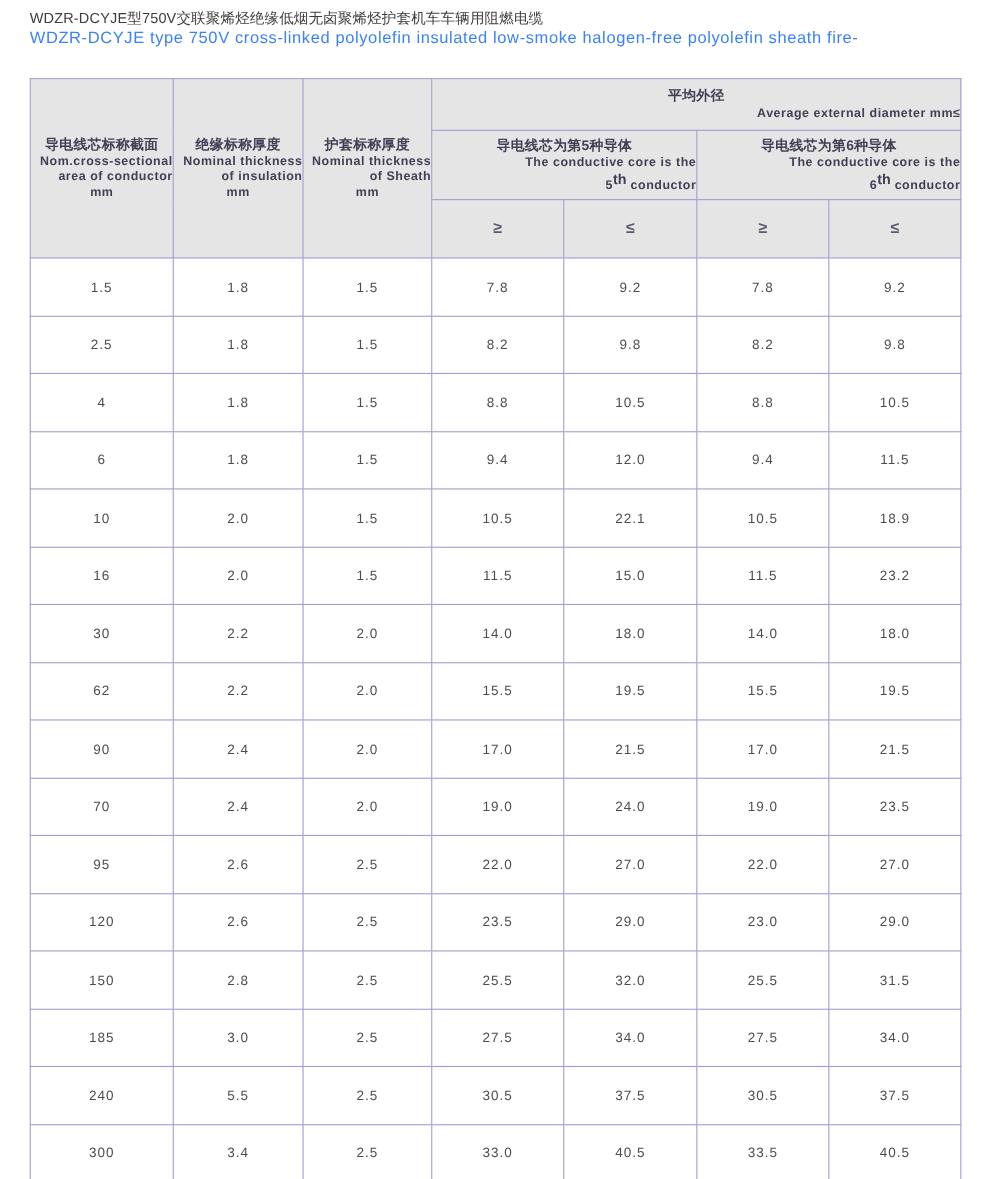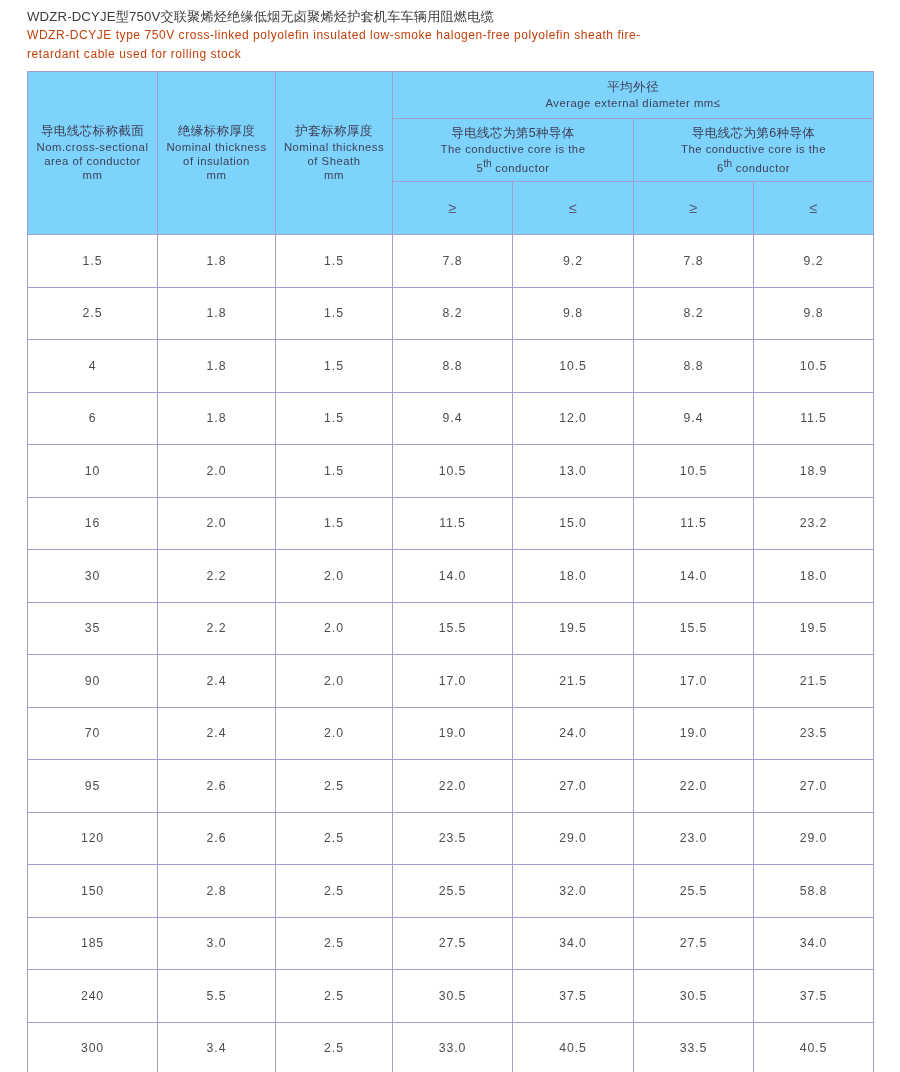--- a/index.html
+++ b/index.html
@@ -28,24 +28,24 @@
     width: 846px;
   }
   .title-cn {
     font-size: 13.2px;
     line-height: 19px;
     letter-spacing: 0.15px;
     color: #3d3d3d;
     white-space: nowrap;
   }
   .title-en {
-    font-size: 12px;
+    font-size: 15px;
     line-height: 18.5px;
     letter-spacing: 0.55px;
-    color: #c2410c;
+    color: #3b82f6;
   }
   
   .spec-table {
     position: absolute;
     left: 27px;
     top: 71px;
     width: 846px;
     border-collapse: collapse;
     table-layout: fixed;
   }
@@ -58,36 +58,37 @@
   .spec-table col.c7 { width: 120px; }
 
   .spec-table th,
   .spec-table td {
     border: 1px solid #9f9ed0;
     text-align: center;
     vertical-align: middle;
     padding: 0;
   }
   .spec-table thead th {
-    background: #7dd3fc;
-    font-weight: normal;
+    background: #e5e5e5;
+    font-weight: bold;
     color: #3f3f55;
   }
   .hdr-cn {
     display: block;
     font-size: 12.6px;
     line-height: 17px;
     letter-spacing: 0.3px;
     white-space: nowrap;
   }
   .hdr-en {
     display: block;
     font-size: 11.3px;
     line-height: 14.2px;
     letter-spacing: 0.5px;
+    text-align: right;
   }
   .hdr-unit {
     display: block;
     font-size: 11.3px;
     line-height: 15px;
     letter-spacing: 0.5px;
   }
   .col-head {
     height: 162px;
   }
@@ -102,41 +103,40 @@
     font-size: 14px;
     color: #5a5a72;
   }
   .sym {
     display: block;
     font-size: 14.5px;
     line-height: 14.5px;
     color: #59596f;
   }
   sup {
-    font-size: 10px;
+    font-size: 13px;
     vertical-align: super;
     letter-spacing: 0;
   }
   .spec-table tbody td {
     height: 51.5px;
     background: #ffffff;
     font-size: 12.3px;
     letter-spacing: 0.9px;
     color: #4d4d4d;
   }
 </style>
 </head>
 <body>
 
 <div class="page">
 
   <div class="title-block">
     <div class="title-cn">WDZR-DCYJE型750V交联聚烯烃绝缘低烟无卤聚烯烃护套机车车辆用阻燃电缆</div>
     <div class="title-en">WDZR-DCYJE type 750V cross-linked polyolefin insulated low-smoke halogen-free polyolefin sheath fire-</div>
-    <div class="title-en">retardant cable used for rolling stock</div>
   </div>
 
   <table class="spec-table">
     <colgroup>
       <col class="c1">
         <col class="c2">
         <col class="c3">
       <col class="c4">
         <col class="c5">
         <col class="c6">
@@ -229,21 +229,21 @@
           <td>9.4</td>
           <td>12.0</td>
           <td>9.4</td>
           <td>11.5</td>
         </tr>
         <tr>
           <td>10</td>
           <td>2.0</td>
           <td>1.5</td>
           <td>10.5</td>
-          <td>13.0</td>
+          <td>22.1</td>
           <td>10.5</td>
           <td>18.9</td>
         </tr>
         <tr>
           <td>16</td>
           <td>2.0</td>
           <td>1.5</td>
           <td>11.5</td>
           <td>15.0</td>
           <td>11.5</td>
@@ -252,21 +252,21 @@
         <tr>
           <td>30</td>
           <td>2.2</td>
           <td>2.0</td>
           <td>14.0</td>
           <td>18.0</td>
           <td>14.0</td>
           <td>18.0</td>
         </tr>
         <tr>
-          <td>35</td>
+          <td>62</td>
           <td>2.2</td>
           <td>2.0</td>
           <td>15.5</td>
           <td>19.5</td>
           <td>15.5</td>
           <td>19.5</td>
         </tr>
         <tr>
           <td>90</td>
           <td>2.4</td>
@@ -303,21 +303,21 @@
           <td>23.0</td>
           <td>29.0</td>
         </tr>
         <tr>
           <td>150</td>
           <td>2.8</td>
           <td>2.5</td>
           <td>25.5</td>
           <td>32.0</td>
           <td>25.5</td>
-          <td>58.8</td>
+          <td>31.5</td>
         </tr>
         <tr>
           <td>185</td>
           <td>3.0</td>
           <td>2.5</td>
           <td>27.5</td>
           <td>34.0</td>
           <td>27.5</td>
           <td>34.0</td>
         </tr>

